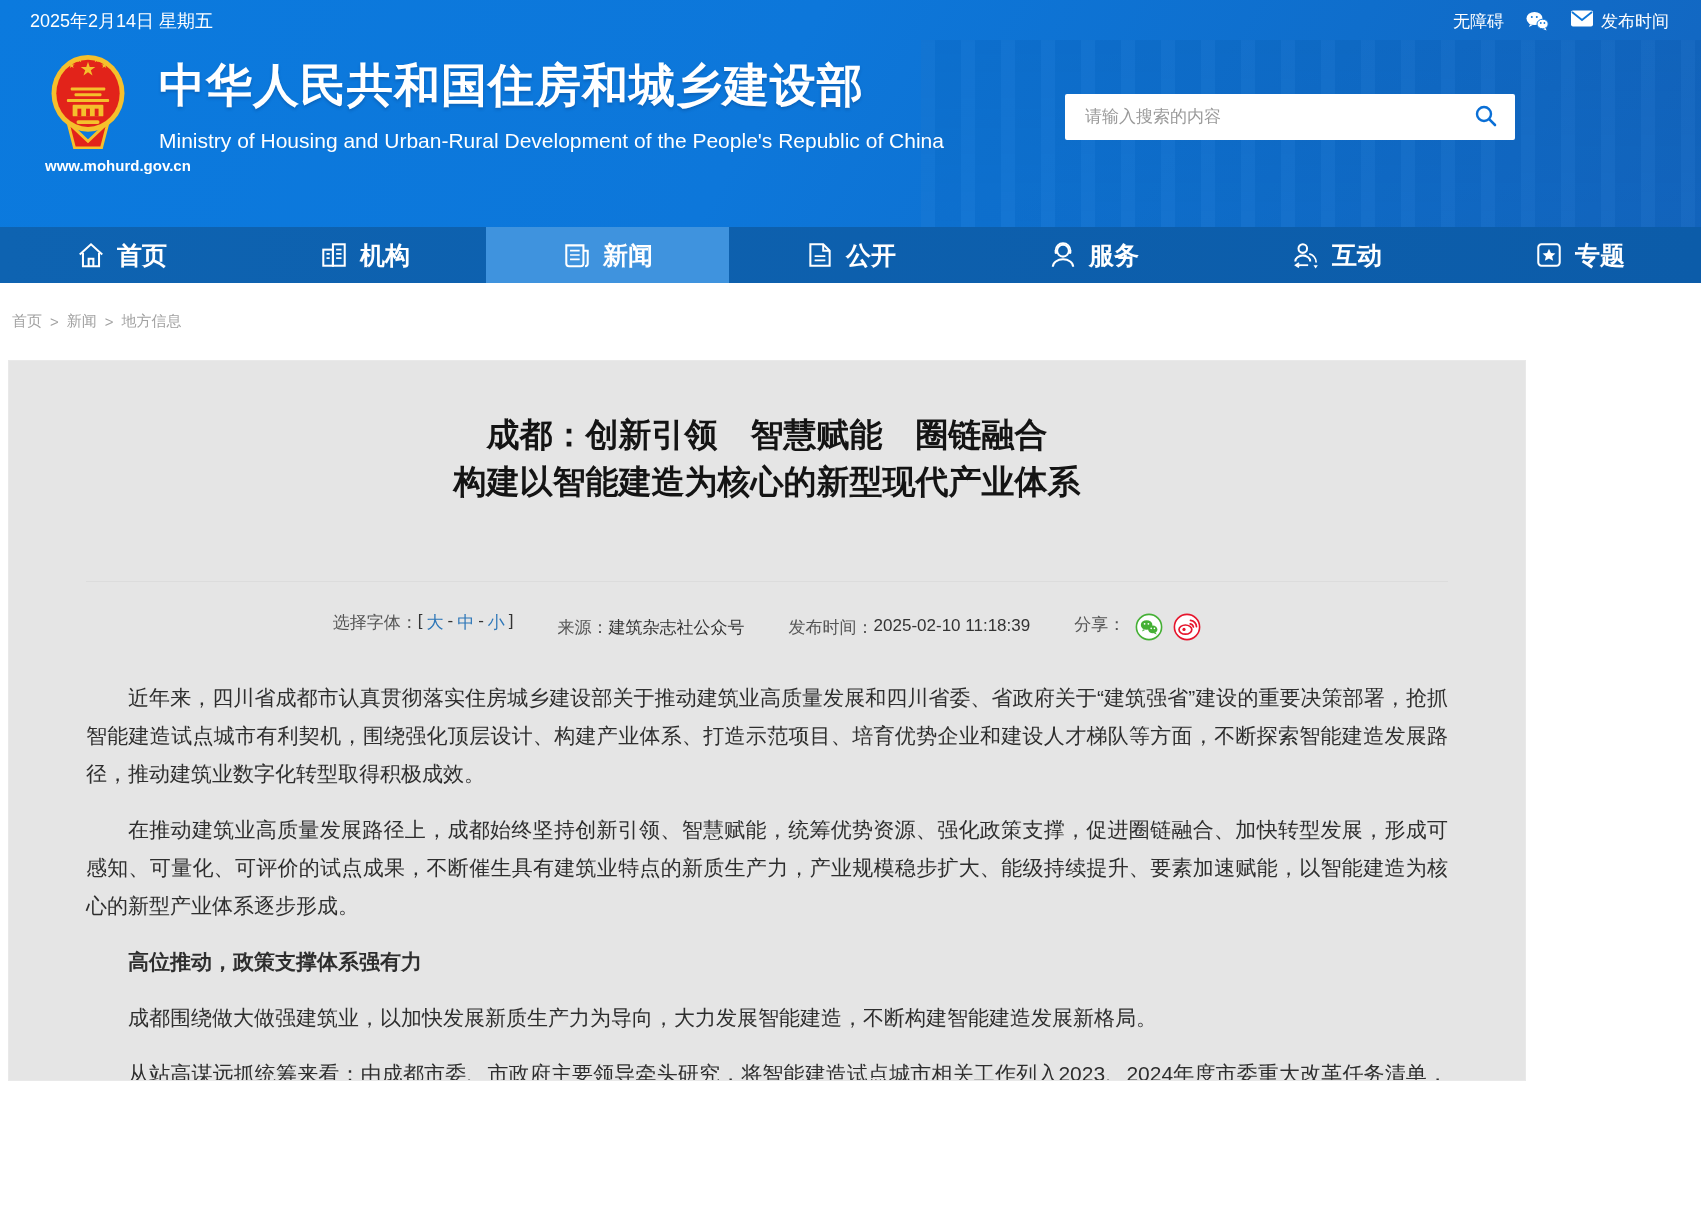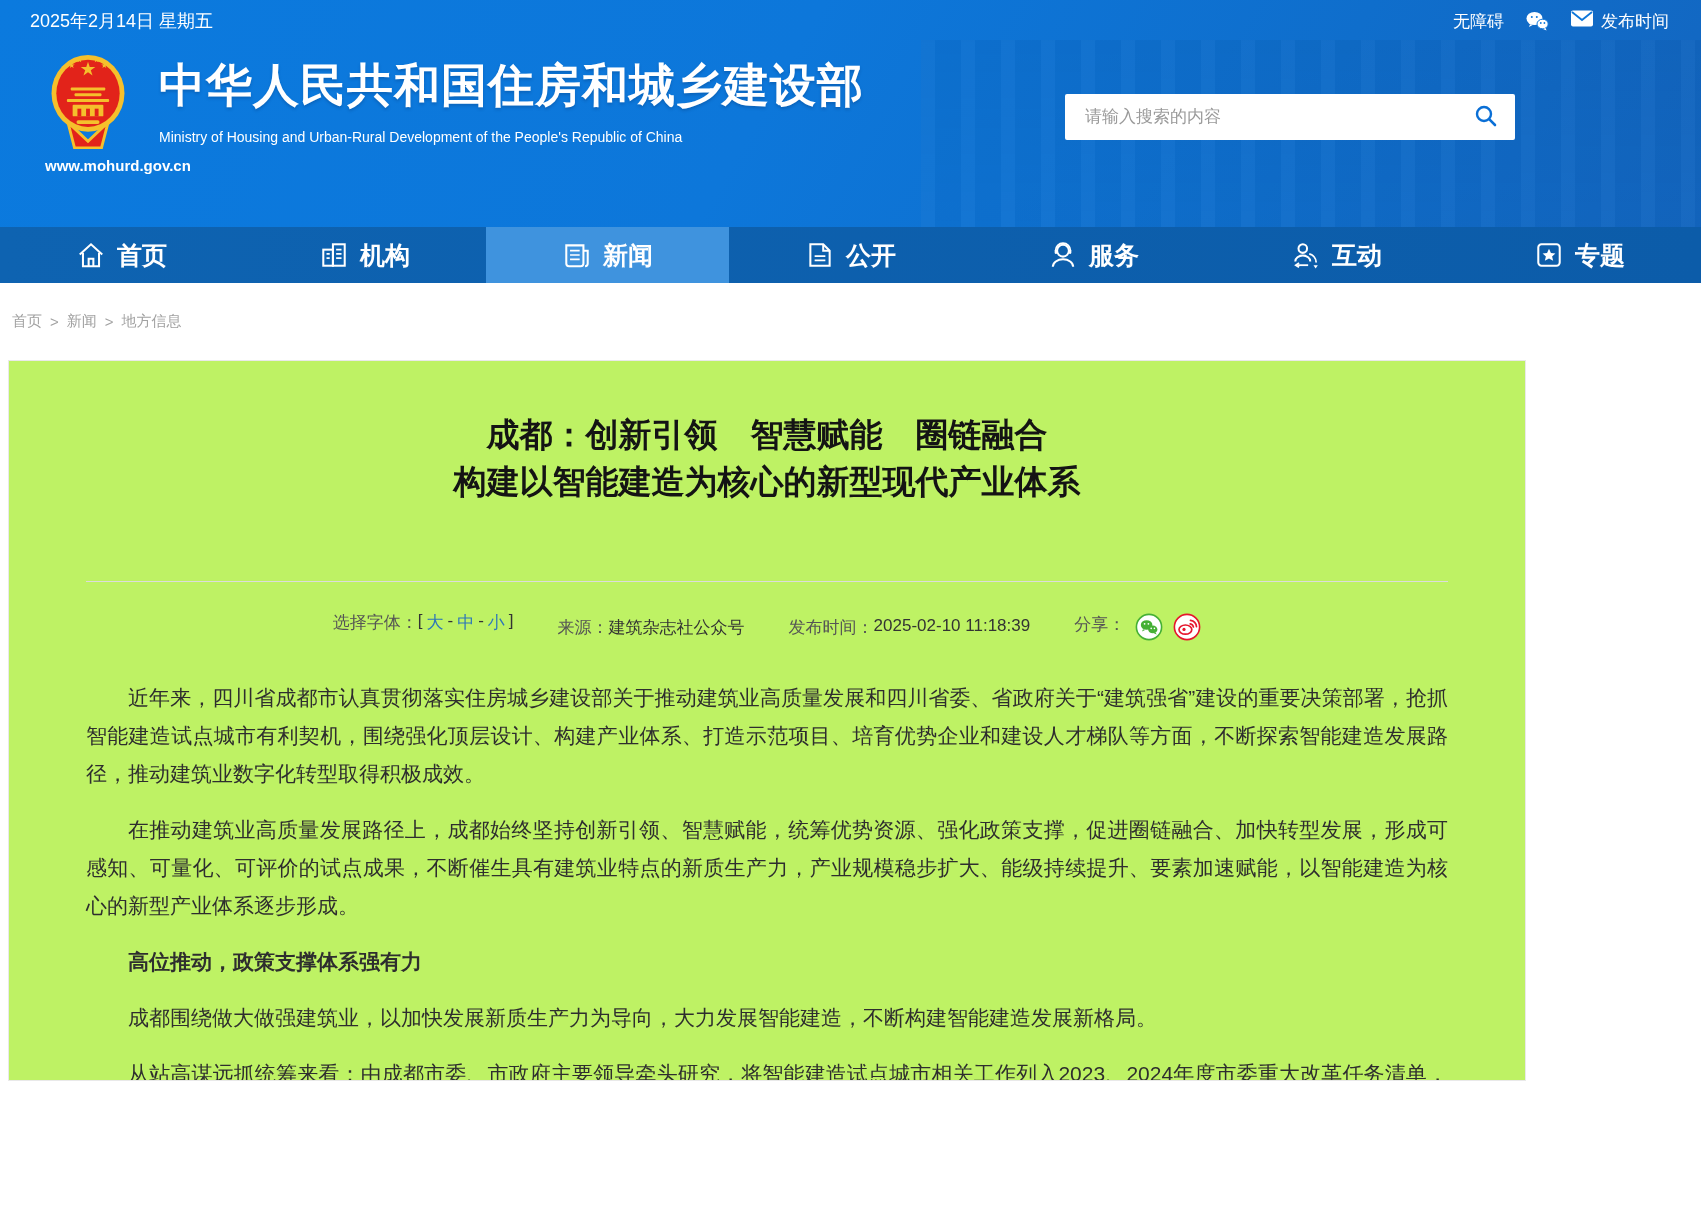--- a/index.html
+++ b/index.html
@@ -19,21 +19,21 @@
     padding:9px 32px 0 30px; color:#fff; font-size:18px; position:relative; z-index:2; }
   .topbar-right { display:flex; align-items:center; gap:20px; font-size:17px; }
   .topbar-right .link { display:flex; align-items:center; gap:7px; cursor:pointer; }
 
   .brand-row { position:relative; z-index:2; display:flex; padding:20px 0 0 45px; }
   .emblem-wrap { width:86px; text-align:center; }
   .site-url { color:#fff; font-weight:bold; font-size:15px; margin-top:4px; white-space:nowrap; }
   .brand-text { margin-left:28px; padding-top:2px; }
   .site-title { color:#fff; font-size:46px; font-weight:bold; letter-spacing:1px;
     text-shadow:0 2px 3px rgba(0,40,90,.25); white-space:nowrap; }
-  .site-subtitle { color:#fff; font-size:14px; margin-top:12px; white-space:nowrap; }
+  .site-subtitle { color:#fff; font-size:21px; margin-top:12px; white-space:nowrap; }
 
   .search-box { position:absolute; z-index:3; top:94px; right:186px; width:450px; height:46px;
     background:#fff; display:flex; align-items:center; border-radius:2px; }
   .search-input { flex:1; height:100%; border:none; outline:none; font-size:17px;
     padding:0 10px 0 20px; color:#333; background:transparent;
     font-family:"Liberation Sans","DejaVu Sans",sans-serif; }
   .search-input::placeholder { color:#9a9a9a; }
   .search-btn { width:58px; height:100%; display:flex; align-items:center; justify-content:center;
     background:transparent; border:none; cursor:pointer; }
 
@@ -43,21 +43,21 @@
     color:#fff; font-size:25px; font-weight:bold; cursor:pointer; }
   .nav-item.active { background:#3f93de; }
   .nav-ico { display:flex; align-items:center; }
 
   
   .breadcrumb { height:77px; display:flex; align-items:center; padding-left:12px;
     font-size:15px; color:#a2a2a2; gap:8px; }
   .breadcrumb a { color:#a2a2a2; text-decoration:none; cursor:pointer; }
 
   
-  .article-box { margin-left:8px; width:1518px; height:721px; background:#bef264;
+  .article-box { margin-left:8px; width:1518px; height:721px; background:#e5e5e5;
     border:1px solid #e9e9e9; padding:50px 77px 0 77px; overflow:hidden; }
   .article-title { text-align:center; font-size:33px; line-height:47px; font-weight:bold;
     color:#141414; }
   .divider { border-top:1px solid #dcdcdc; margin-top:76px; }
 
   .meta-row { display:flex; justify-content:center; align-items:center; margin-top:22px;
     font-size:17px; color:#555; }
   .meta-row .grp { display:flex; }
   .meta-row .gap { margin-left:44px;margin-top:9px; }
   .blue-link { color:#2e77b8; cursor:pointer; margin:0 4px; }

